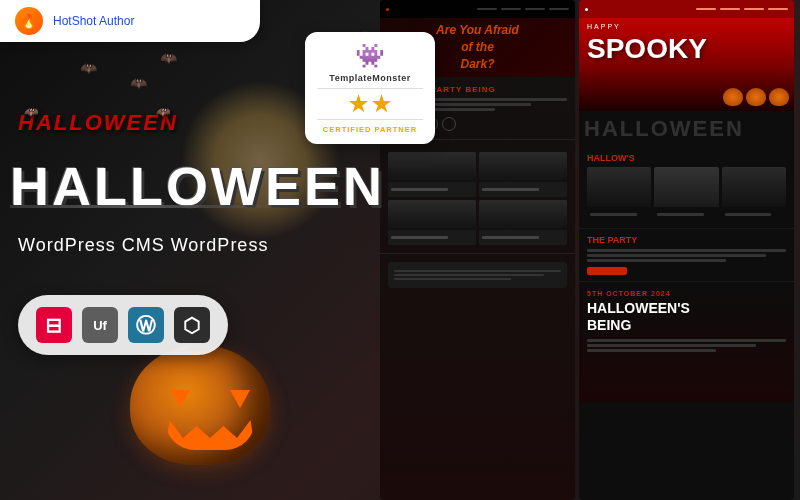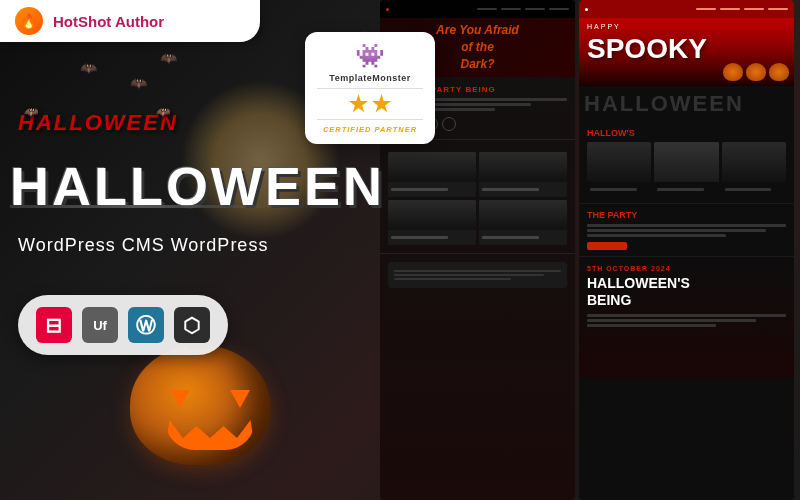--- a/index.html
+++ b/index.html
@@ -112,23 +112,23 @@
       height: 28px;
       background: linear-gradient(135deg, #ff8c00, #ff5500);
       border-radius: 50%;
       display: flex;
       align-items: center;
       justify-content: center;
       font-size: 14px;
       flex-shrink: 0;
     }
     .header-title {
-      font-weight: 700;
-      font-size: 15px;
-      color: #be185d;
+      font-weight: 400;
+      font-size: 12px;
+      color: #1d4ed8;
     }
 
     
     .halloween-small {
       position: absolute;
       top: 110px;
       left: 18px;
       z-index: 20;
       color: #cc0000;
       font-size: 22px;
@@ -258,21 +258,20 @@
     .tm-divider {
       height: 1px;
       background: #ddd;
       margin: 5px 0;
     }
     .tm-partner {
       font-size: 7.5px;
       color: #f0a500;
       font-weight: 700;
       letter-spacing: 1px;
-      font-style: italic;
     }
 
     
     .preview-container {
       position: absolute;
       top: 0;
       right: 0;
       width: 420px;
       height: 500px;
       z-index: 15;
@@ -396,21 +395,21 @@
     .preview-right {
       width: 215px;
       height: 500px;
       background: #0d0d0d;
       border-radius: 4px;
       overflow: hidden;
       position: relative;
     }
     .preview-right-top {
       width: 100%;
-      height: 68px;
+      height: 93px;
       background: linear-gradient(180deg, #c00000 0%, #800000 50%, #1a0000 100%);
       position: relative;
       overflow: hidden;
     }
     .preview-spooky-text {
       position: absolute;
       top: 5px;
       left: 8px;
       color: white;
       font-size: 7px;

